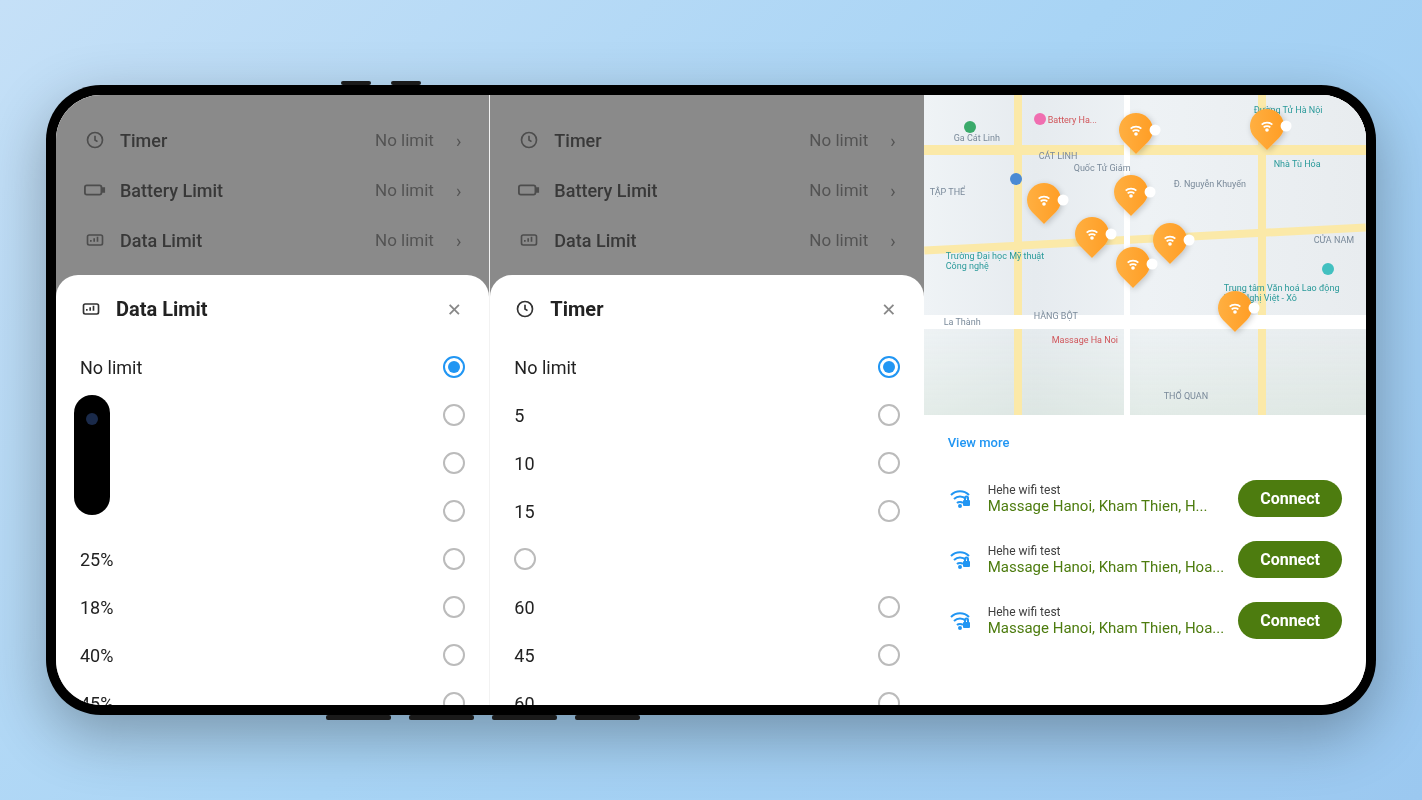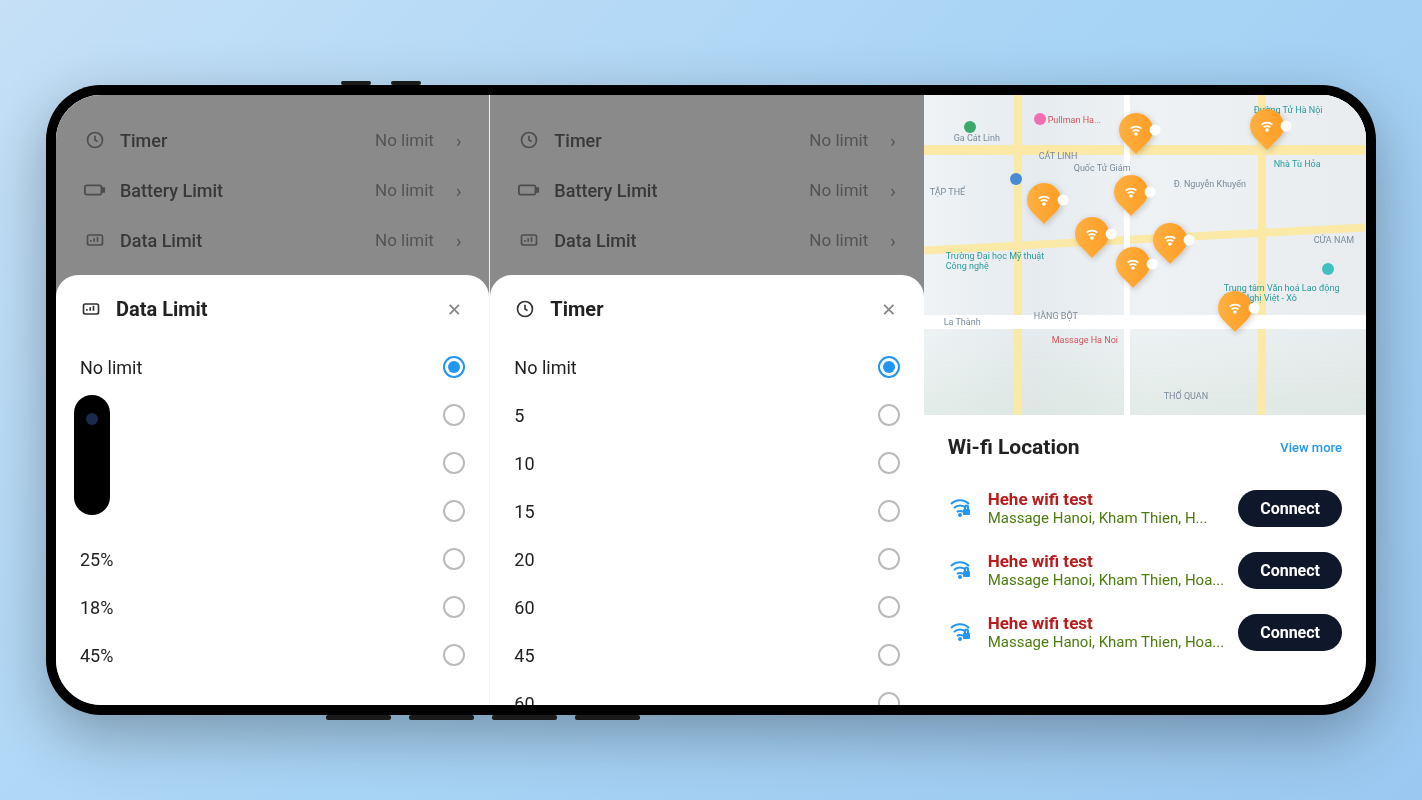--- a/index.html
+++ b/index.html
@@ -183,24 +183,24 @@
   border-radius: 50%;
   transform: rotate(45deg);
 }
 .wifi-section { padding: 20px 24px; }
 .wifi-header { display: flex; align-items: center; margin-bottom: 18px; }
 .wifi-title { flex: 1; font-size: 21px; font-weight: 700; color: #222; }
 .view-more { color: #2196F3; font-size: 13px; font-weight: 500; cursor: pointer; }
 .wifi-item { display: flex; align-items: center; gap: 14px; padding: 12px 0; }
 .wifi-icon { width: 26px; height: 26px; color: #2196F3; flex-shrink:0; }
 .wifi-info { flex: 1; overflow: hidden; }
-.wifi-name { font-size: 17px; font-weight: 700; color: #b91c1c; }
+.wifi-name { font-size: 12px; font-weight: 400; color: #404040; }
 .wifi-addr { font-size: 15px; color: #4d7c0f; white-space: nowrap; overflow: hidden; text-overflow: ellipsis; }
 .connect-btn {
-  background: #0f172a;
+  background: #4d7c0f;
   color: #fff;
   border: none;
   padding: 9px 22px;
   border-radius: 22px;
   font-size: 16px;
   font-weight: 700;
   cursor: pointer;
 }
 </style>
 </head>
@@ -287,20 +287,24 @@
             </div>
             <div class="option-row">
               <span class="option-label">25%</span>
               <span class="radio "></span>
             </div>
             <div class="option-row">
               <span class="option-label">18%</span>
               <span class="radio "></span>
             </div>
             <div class="option-row">
+              <span class="option-label">40%</span>
+              <span class="radio "></span>
+            </div>
+            <div class="option-row">
               <span class="option-label">45%</span>
               <span class="radio "></span>
             </div>
           </div>
       </div>
     </div>
 
     <div class="panel">
       <div class="bg-settings">
         <div class="setting-row">
@@ -360,21 +364,20 @@
             </div>
             <div class="option-row">
               <span class="option-label">10</span>
               <span class="radio "></span>
             </div>
             <div class="option-row">
               <span class="option-label">15</span>
               <span class="radio "></span>
             </div>
             <div class="option-row">
-              <span class="option-label">20</span>
               <span class="radio "></span>
             </div>
             <div class="option-row">
               <span class="option-label">60</span>
               <span class="radio "></span>
             </div>
             <div class="option-row">
               <span class="option-label">45</span>
               <span class="radio "></span>
             </div>
@@ -394,21 +397,21 @@
         <div class="map-road r3"></div>
         <div class="map-road r4"></div>
         <div class="map-road-w w1"></div>
         <div class="map-road-w w2"></div>
         <div class="map-poi poi-pink" style="top:18px;left:110px"></div>
         <div class="map-poi poi-green" style="top:26px;left:40px"></div>
         <div class="map-poi poi-cyan" style="top:168px;left:398px"></div>
         <div class="map-poi poi-blue" style="top:78px;left:86px"></div>
         <div class="map-label" style="top:56px;left:115px">CÁT LINH</div>
         <div class="map-label" style="top:68px;left:150px">Quốc Tử Giám</div>
-        <div class="map-label red" style="top:20px;left:124px">Pullman Ha...</div>
+        <div class="map-label red" style="top:20px;left:124px">Battery Ha...</div>
         <div class="map-label" style="top:38px;left:30px">Ga Cát Linh</div>
         <div class="map-label teal" style="top:156px;left:22px;width:100px;white-space:normal">Trường Đại học Mỹ thuật Công nghệ</div>
         <div class="map-label" style="top:92px;left:6px">TẬP THỂ</div>
         <div class="map-label" style="top:216px;left:110px">HÀNG BỘT</div>
         <div class="map-label red" style="top:240px;left:128px">Massage Ha Noi</div>
         <div class="map-label" style="top:222px;left:20px">La Thành</div>
         <div class="map-label" style="top:296px;left:240px">THỔ QUAN</div>
         <div class="map-label teal" style="top:188px;left:300px;width:120px;white-space:normal">Trung tâm Văn hoá Lao động Hữu Nghị Việt - Xô</div>
         <div class="map-label teal" style="top:64px;left:350px">Nhà Tù Hỏa</div>
         <div class="map-label" style="top:140px;left:390px">CỬA NAM</div>
@@ -468,21 +471,20 @@
               <svg width="16" height="16" viewBox="0 0 24 24" fill="none" stroke="#fff" stroke-width="2.5">
                 <path d="M4 10c4-4 12-4 16 0"></path>
                 <path d="M7 14c2.5-2.5 7.5-2.5 10 0"></path>
                 <circle cx="12" cy="18" r="1.5" fill="#fff"></circle>
               </svg>
             </div>
           </div>
       </div>
       <div class="wifi-section">
         <div class="wifi-header">
-          <span class="wifi-title">Wi-fi Location</span>
           <span class="view-more">View more</span>
         </div>
         <div id="wifi-list">
             <div class="wifi-item">
     <span class="wifi-icon"><svg width="24" height="24" viewBox="0 0 24 24" fill="none" stroke="#2196F3" stroke-width="2">
                   <path d="M3 9c5-5 13-5 18 0"></path>
                   <path d="M6 13c3.5-3.5 8.5-3.5 12 0"></path>
                   <path d="M9 17c1.5-1.5 4.5-1.5 6 0"></path>
                   <circle cx="12" cy="20" r="1" fill="#2196F3"></circle>
                   <rect x="15" y="14" width="7" height="6" rx="1" fill="#2196F3" stroke="none"></rect>

